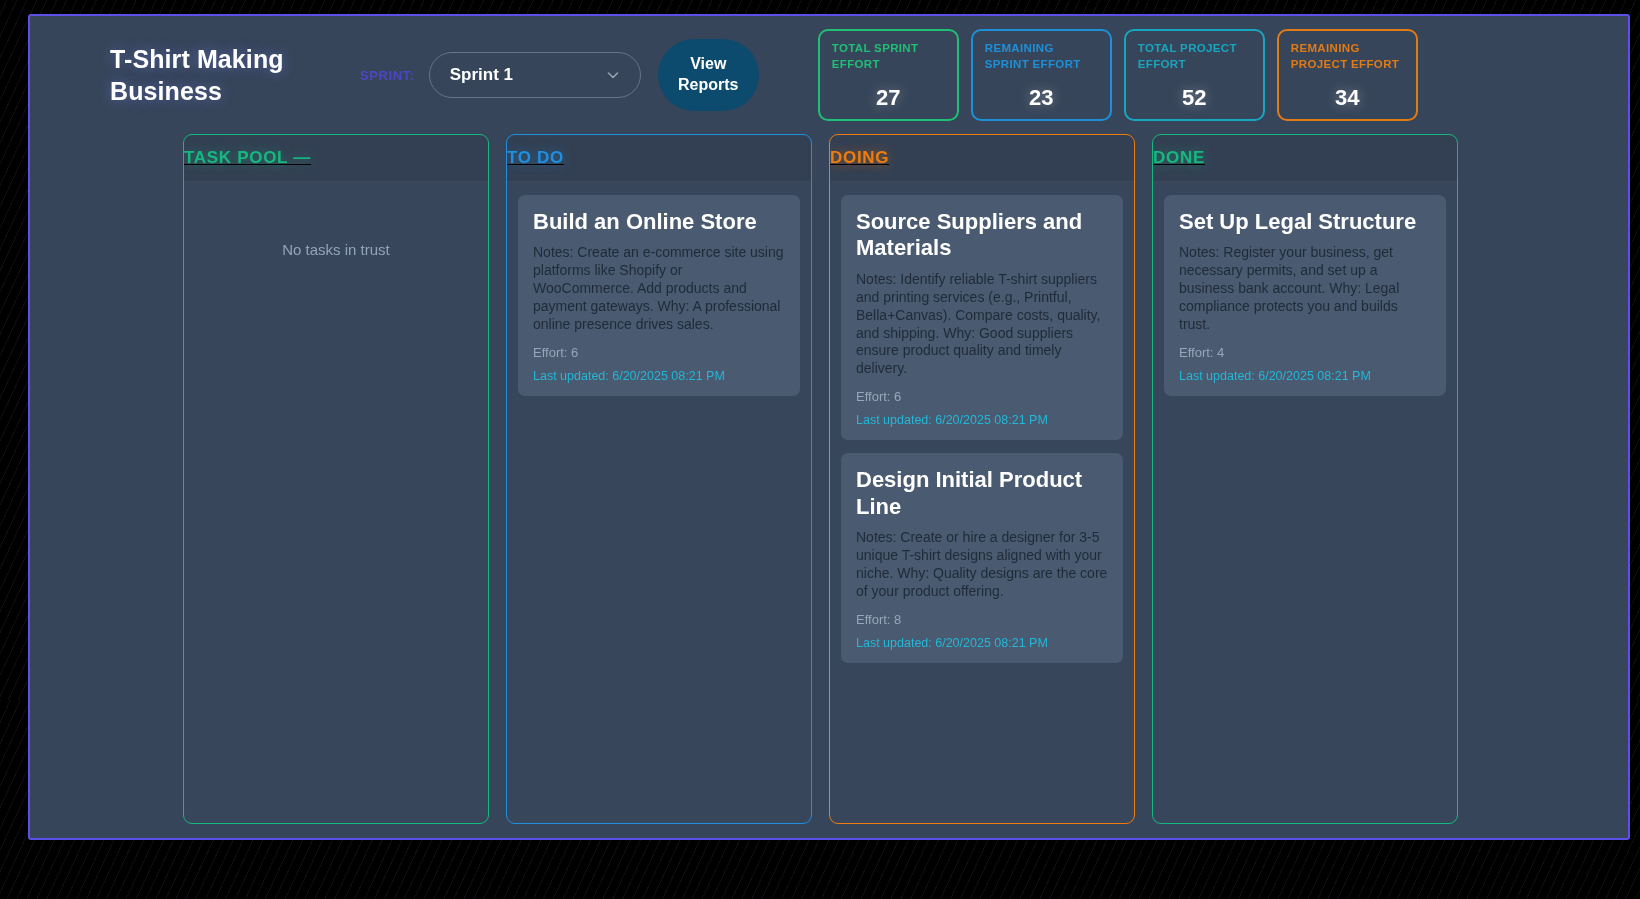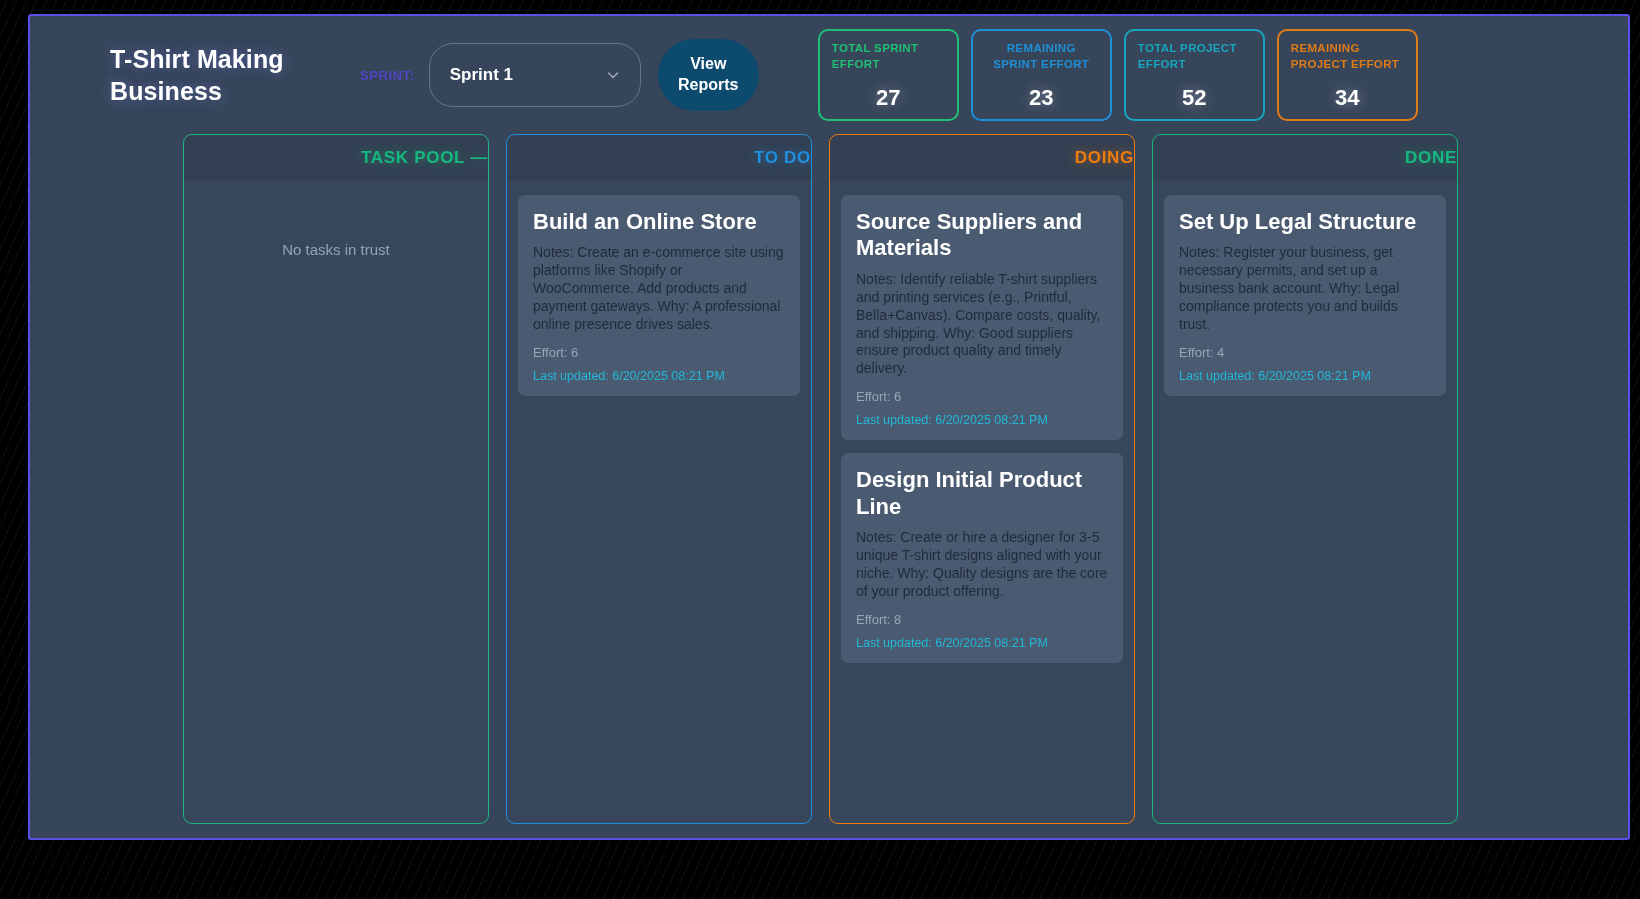--- a/index.html
+++ b/index.html
@@ -69,21 +69,21 @@
   .sprint-label {
     color: #4c46c4;
     font-size: 13px;
     font-weight: bold;
     letter-spacing: 0.6px;
   }
 
   .sprint-select {
     position: relative;
     width: 212px;
-    height: 64px;
+    height: 46px;
     border: 1px solid #64748b;
     border-radius: 24px;
     background: transparent;
     display: flex;
     align-items: center;
     padding: 16px 20px;
   }
   .sprint-value {
     color: #ffffff;
     font-size: 17px;
@@ -172,24 +172,25 @@
     display: flex;
     flex-direction: column;
     overflow: hidden;
     background: rgba(255,255,255,0.006);
   }
 
   .col-header {
     height: 47px;
     display: flex;
     align-items: center;
-    justify-content: flex-end;
+    justify-content: flex-start;
     background: rgba(0,0,0,0.08);
     border-bottom: 1px solid rgba(255,255,255,0.05);
     flex: 0 0 auto;
+    text-decoration: underline;
   }
   .col-title {
     font-size: 17px;
     font-weight: bold;
     letter-spacing: 0.7px;
   }
 
   .col-body {
     flex: 1 1 auto;
     padding: 13px 11px;
@@ -261,21 +262,21 @@
     </div>
 
     <button class="view-reports">View Reports</button>
 
     <div class="stats">
         <div class="stat-card" style="border-color: rgb(31, 191, 117); gap: 6px;">
           <div class="stat-label" style="color: rgb(31, 191, 117);">TOTAL SPRINT EFFORT</div>
           <div class="stat-value">27</div>
         </div>
         <div class="stat-card" style="border-color: rgb(30, 144, 216);">
-          <div class="stat-label" style="color: rgb(30, 144, 216); text-align: center;">REMAINING SPRINT EFFORT</div>
+          <div class="stat-label" style="color: rgb(30, 144, 216);">REMAINING SPRINT EFFORT</div>
           <div class="stat-value">23</div>
         </div>
         <div class="stat-card" style="border-color: rgb(23, 166, 191); gap: 13px;">
           <div class="stat-label" style="color: rgb(23, 166, 191);">TOTAL PROJECT EFFORT</div>
           <div class="stat-value">52</div>
         </div>
         <div class="stat-card" style="border-color: rgb(224, 123, 22);">
           <div class="stat-label" style="color: rgb(224, 123, 22);">REMAINING PROJECT EFFORT</div>
           <div class="stat-value">34</div>
         </div>

